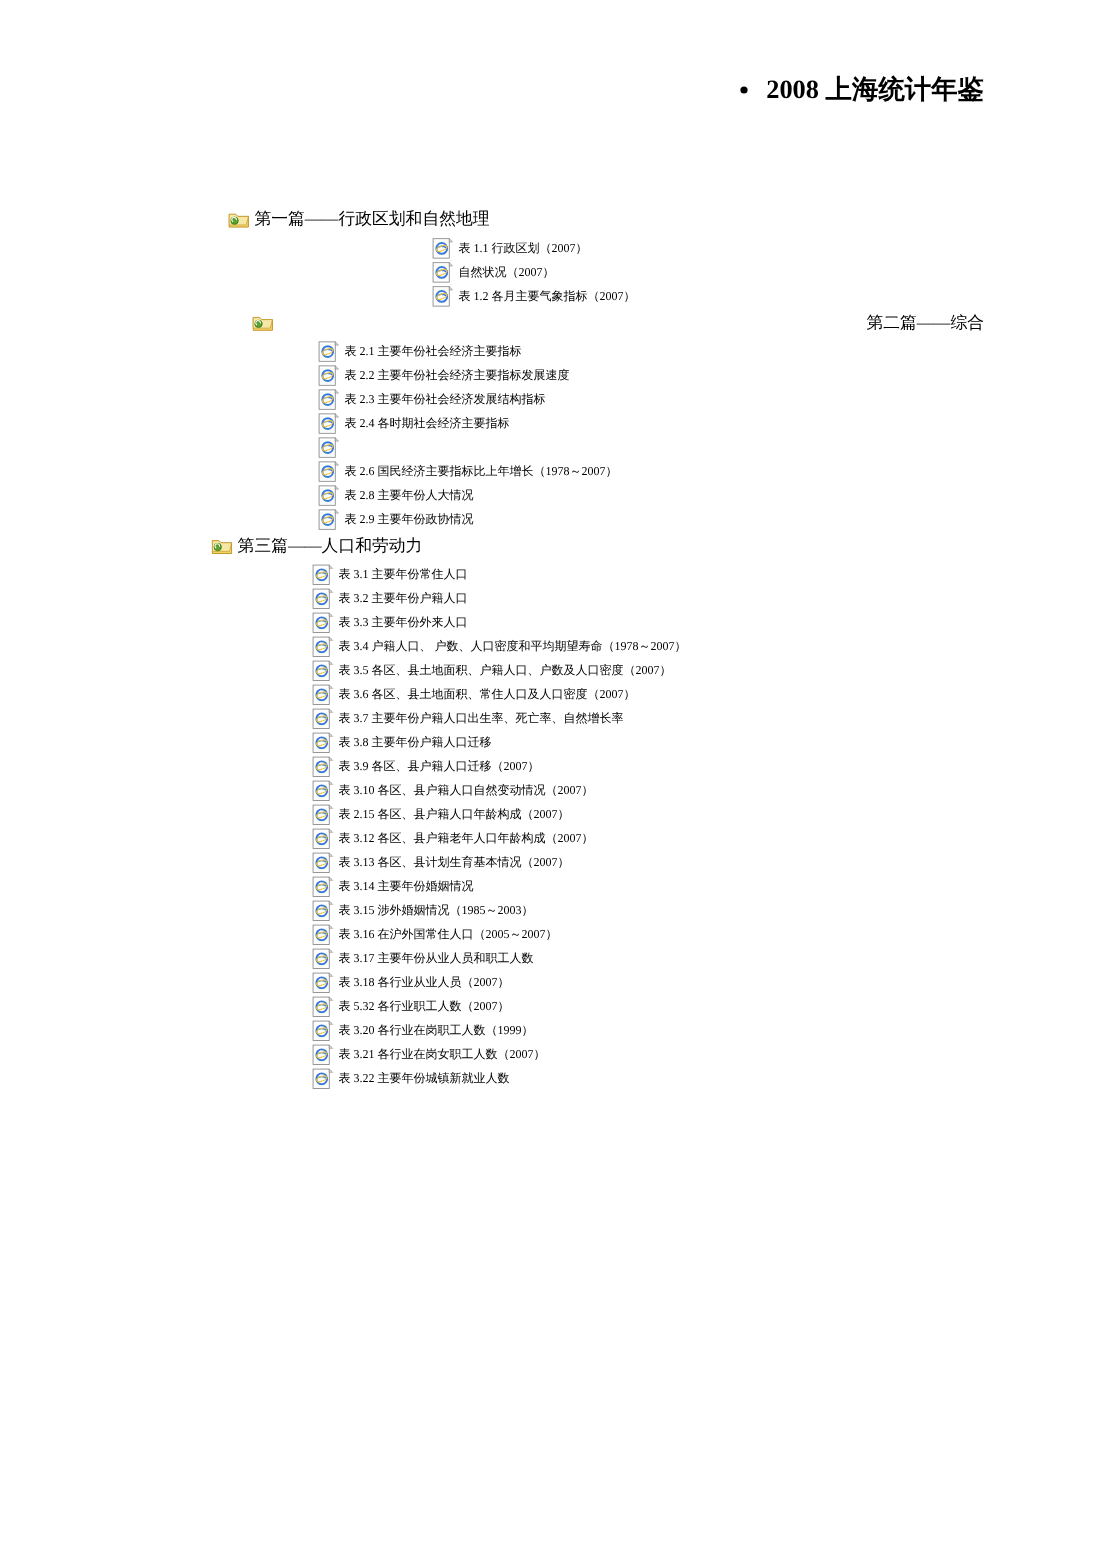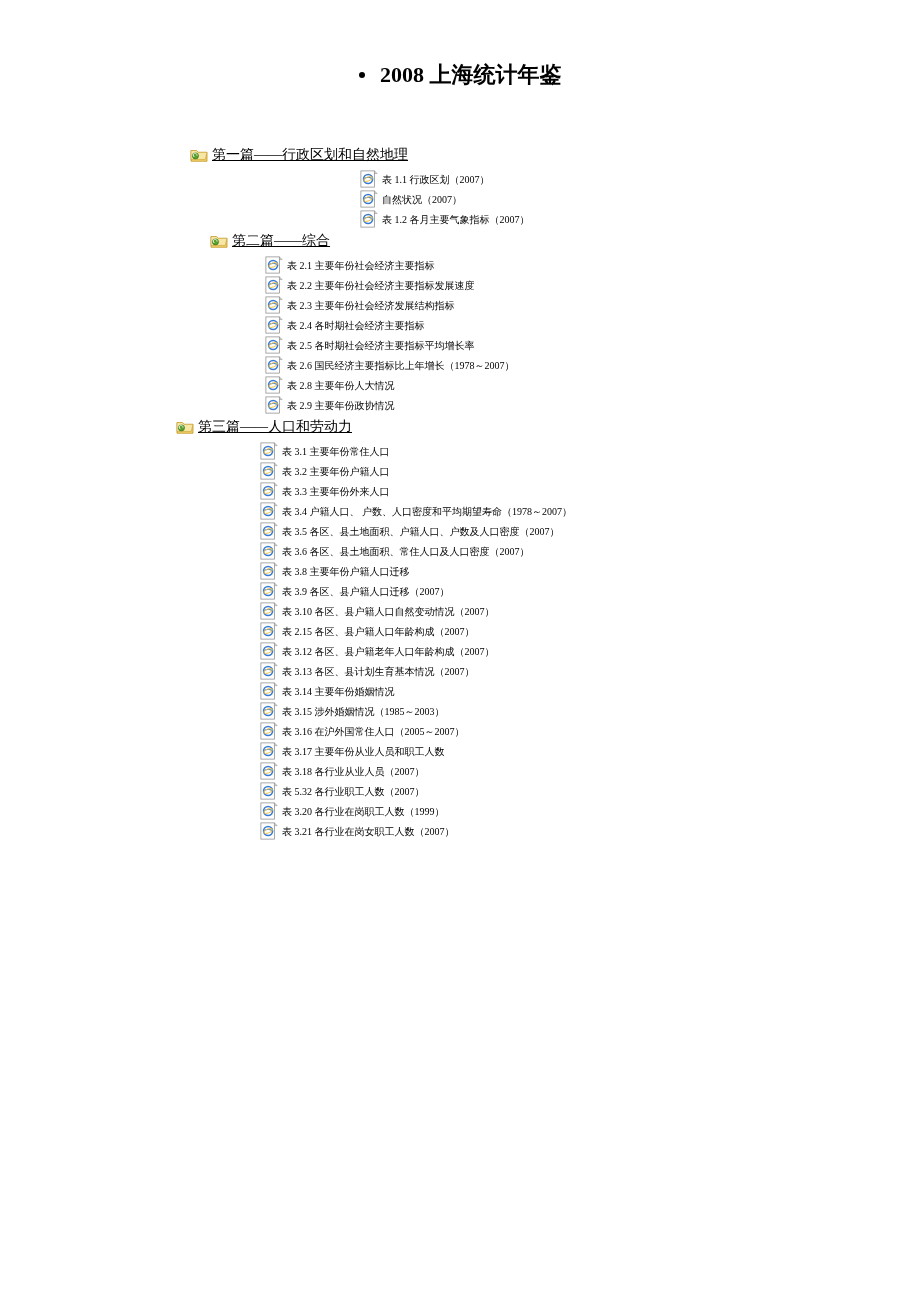--- a/index.html
+++ b/index.html
@@ -5,22 +5,22 @@
     body {
       font-family: "SimSun", "宋体", serif;
       font-size: 14px;
       background: #fff;
       margin: 0;
       padding: 60px 100px 80px 100px;
       color: #000;
       width: 720px;
     }
     .title-row {
-      text-align: center;
-      margin-bottom: 56px;
+      text-align: right;
+      margin-bottom: 84px;
     }
     .bullet {
       display: inline-block;
       width: 6px;
       height: 6px;
       background: #000;
       border-radius: 50%;
       vertical-align: middle;
       margin-right: 12px;
     }
@@ -32,26 +32,25 @@
     }
     .section {
       margin-bottom: 4px;
     }
     .section-header {
       display: flex;
       align-items: center;
       margin-bottom: 6px;
     }
     .section-1 .section-header { margin-left: 90px; }
-    .section-2 .section-header { margin-left: 110px; }
+    .section-2 .section-header { margin-left: 110px; justify-content: space-between; }
     .section-3 .section-header { margin-left: 76px; }
     .section-title {
       font-size: 14px;
       margin-left: 4px;
-      text-decoration: underline;
     }
     .items-1 { margin-left: 260px; }
     .items-2 { margin-left: 165px; }
     .items-3 { margin-left: 160px; }
     .item {
       display: flex;
       align-items: center;
       margin: 2px 0;
       line-height: 1.7;
     }
@@ -178,21 +177,20 @@
           <span class="item-label">表 2.4 各时期社会经济主要指标</span>
         </div>
         <div class="item">
           <svg class="ie-icon" viewBox="0 0 20 20">
             <rect x="1" y="1" width="15" height="18" fill="#fff" stroke="#888" stroke-width="0.8"></rect>
             <path d="M16 1 L19 4 L16 4 Z" fill="#ddd" stroke="#888" stroke-width="0.6"></path>
             <circle cx="9" cy="10" r="5" fill="none" stroke="#3a7bd5" stroke-width="1.8"></circle>
             <path d="M4 10 Q9 6 14 10" fill="none" stroke="#3a7bd5" stroke-width="1.2"></path>
             <ellipse cx="9" cy="10" rx="5" ry="2.2" fill="none" stroke="#f5c542" stroke-width="1" transform="rotate(-20 9 10)"></ellipse>
           </svg>
-          <span class="item-label">表 2.5 各时期社会经济主要指标平均增长率</span>
         </div>
         <div class="item">
           <svg class="ie-icon" viewBox="0 0 20 20">
             <rect x="1" y="1" width="15" height="18" fill="#fff" stroke="#888" stroke-width="0.8"></rect>
             <path d="M16 1 L19 4 L16 4 Z" fill="#ddd" stroke="#888" stroke-width="0.6"></path>
             <circle cx="9" cy="10" r="5" fill="none" stroke="#3a7bd5" stroke-width="1.8"></circle>
             <path d="M4 10 Q9 6 14 10" fill="none" stroke="#3a7bd5" stroke-width="1.2"></path>
             <ellipse cx="9" cy="10" rx="5" ry="2.2" fill="none" stroke="#f5c542" stroke-width="1" transform="rotate(-20 9 10)"></ellipse>
           </svg>
           <span class="item-label">表 2.6 国民经济主要指标比上年增长（1978～2007）</span>
@@ -292,20 +290,30 @@
           <span class="item-label">表 3.6 各区、县土地面积、常住人口及人口密度（2007）</span>
         </div>
         <div class="item">
           <svg class="ie-icon" viewBox="0 0 20 20">
             <rect x="1" y="1" width="15" height="18" fill="#fff" stroke="#888" stroke-width="0.8"></rect>
             <path d="M16 1 L19 4 L16 4 Z" fill="#ddd" stroke="#888" stroke-width="0.6"></path>
             <circle cx="9" cy="10" r="5" fill="none" stroke="#3a7bd5" stroke-width="1.8"></circle>
             <path d="M4 10 Q9 6 14 10" fill="none" stroke="#3a7bd5" stroke-width="1.2"></path>
             <ellipse cx="9" cy="10" rx="5" ry="2.2" fill="none" stroke="#f5c542" stroke-width="1" transform="rotate(-20 9 10)"></ellipse>
           </svg>
+          <span class="item-label">表 3.7 主要年份户籍人口出生率、死亡率、自然增长率</span>
+        </div>
+        <div class="item">
+          <svg class="ie-icon" viewBox="0 0 20 20">
+            <rect x="1" y="1" width="15" height="18" fill="#fff" stroke="#888" stroke-width="0.8"></rect>
+            <path d="M16 1 L19 4 L16 4 Z" fill="#ddd" stroke="#888" stroke-width="0.6"></path>
+            <circle cx="9" cy="10" r="5" fill="none" stroke="#3a7bd5" stroke-width="1.8"></circle>
+            <path d="M4 10 Q9 6 14 10" fill="none" stroke="#3a7bd5" stroke-width="1.2"></path>
+            <ellipse cx="9" cy="10" rx="5" ry="2.2" fill="none" stroke="#f5c542" stroke-width="1" transform="rotate(-20 9 10)"></ellipse>
+          </svg>
           <span class="item-label">表 3.8 主要年份户籍人口迁移</span>
         </div>
         <div class="item">
           <svg class="ie-icon" viewBox="0 0 20 20">
             <rect x="1" y="1" width="15" height="18" fill="#fff" stroke="#888" stroke-width="0.8"></rect>
             <path d="M16 1 L19 4 L16 4 Z" fill="#ddd" stroke="#888" stroke-width="0.6"></path>
             <circle cx="9" cy="10" r="5" fill="none" stroke="#3a7bd5" stroke-width="1.8"></circle>
             <path d="M4 10 Q9 6 14 10" fill="none" stroke="#3a7bd5" stroke-width="1.2"></path>
             <ellipse cx="9" cy="10" rx="5" ry="2.2" fill="none" stroke="#f5c542" stroke-width="1" transform="rotate(-20 9 10)"></ellipse>
           </svg>
@@ -423,16 +431,26 @@
         </div>
         <div class="item">
           <svg class="ie-icon" viewBox="0 0 20 20">
             <rect x="1" y="1" width="15" height="18" fill="#fff" stroke="#888" stroke-width="0.8"></rect>
             <path d="M16 1 L19 4 L16 4 Z" fill="#ddd" stroke="#888" stroke-width="0.6"></path>
             <circle cx="9" cy="10" r="5" fill="none" stroke="#3a7bd5" stroke-width="1.8"></circle>
             <path d="M4 10 Q9 6 14 10" fill="none" stroke="#3a7bd5" stroke-width="1.2"></path>
             <ellipse cx="9" cy="10" rx="5" ry="2.2" fill="none" stroke="#f5c542" stroke-width="1" transform="rotate(-20 9 10)"></ellipse>
           </svg>
           <span class="item-label">表 3.21 各行业在岗女职工人数（2007）</span>
+        </div>
+        <div class="item">
+          <svg class="ie-icon" viewBox="0 0 20 20">
+            <rect x="1" y="1" width="15" height="18" fill="#fff" stroke="#888" stroke-width="0.8"></rect>
+            <path d="M16 1 L19 4 L16 4 Z" fill="#ddd" stroke="#888" stroke-width="0.6"></path>
+            <circle cx="9" cy="10" r="5" fill="none" stroke="#3a7bd5" stroke-width="1.8"></circle>
+            <path d="M4 10 Q9 6 14 10" fill="none" stroke="#3a7bd5" stroke-width="1.2"></path>
+            <ellipse cx="9" cy="10" rx="5" ry="2.2" fill="none" stroke="#f5c542" stroke-width="1" transform="rotate(-20 9 10)"></ellipse>
+          </svg>
+          <span class="item-label">表 3.22 主要年份城镇新就业人数</span>
         </div>
       </div>
     </div>
   </div>
 
 </body></html>

